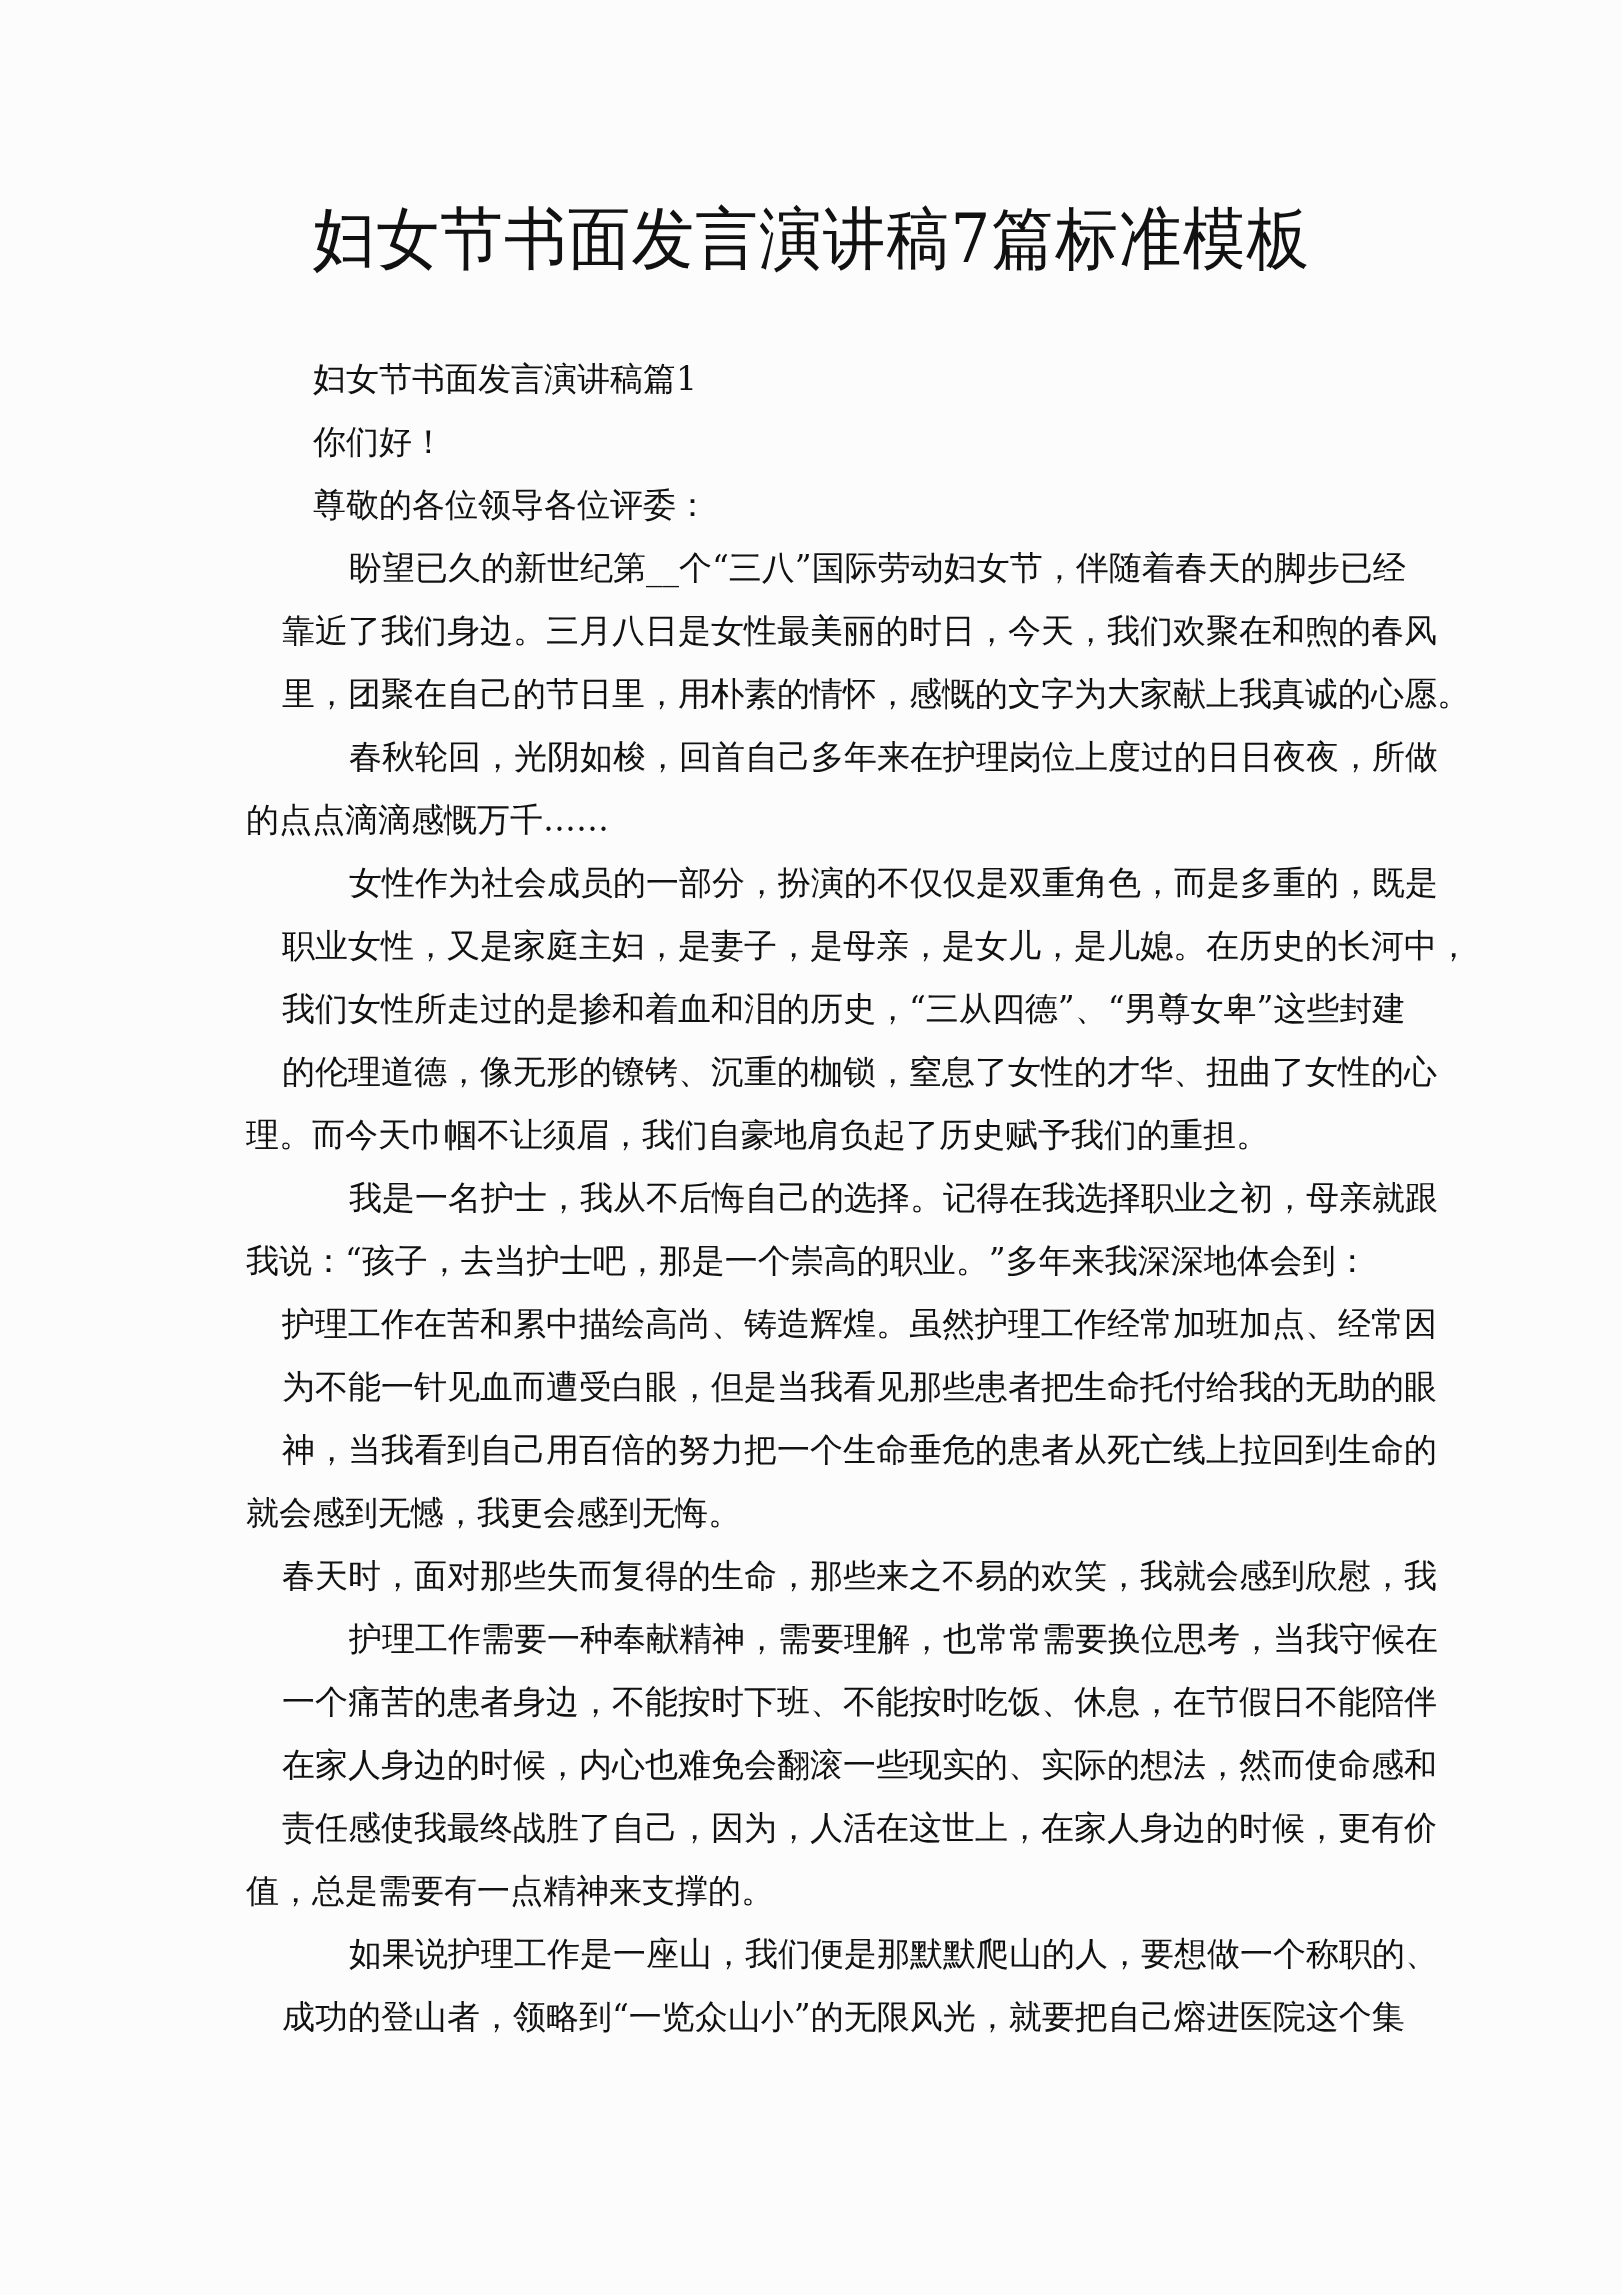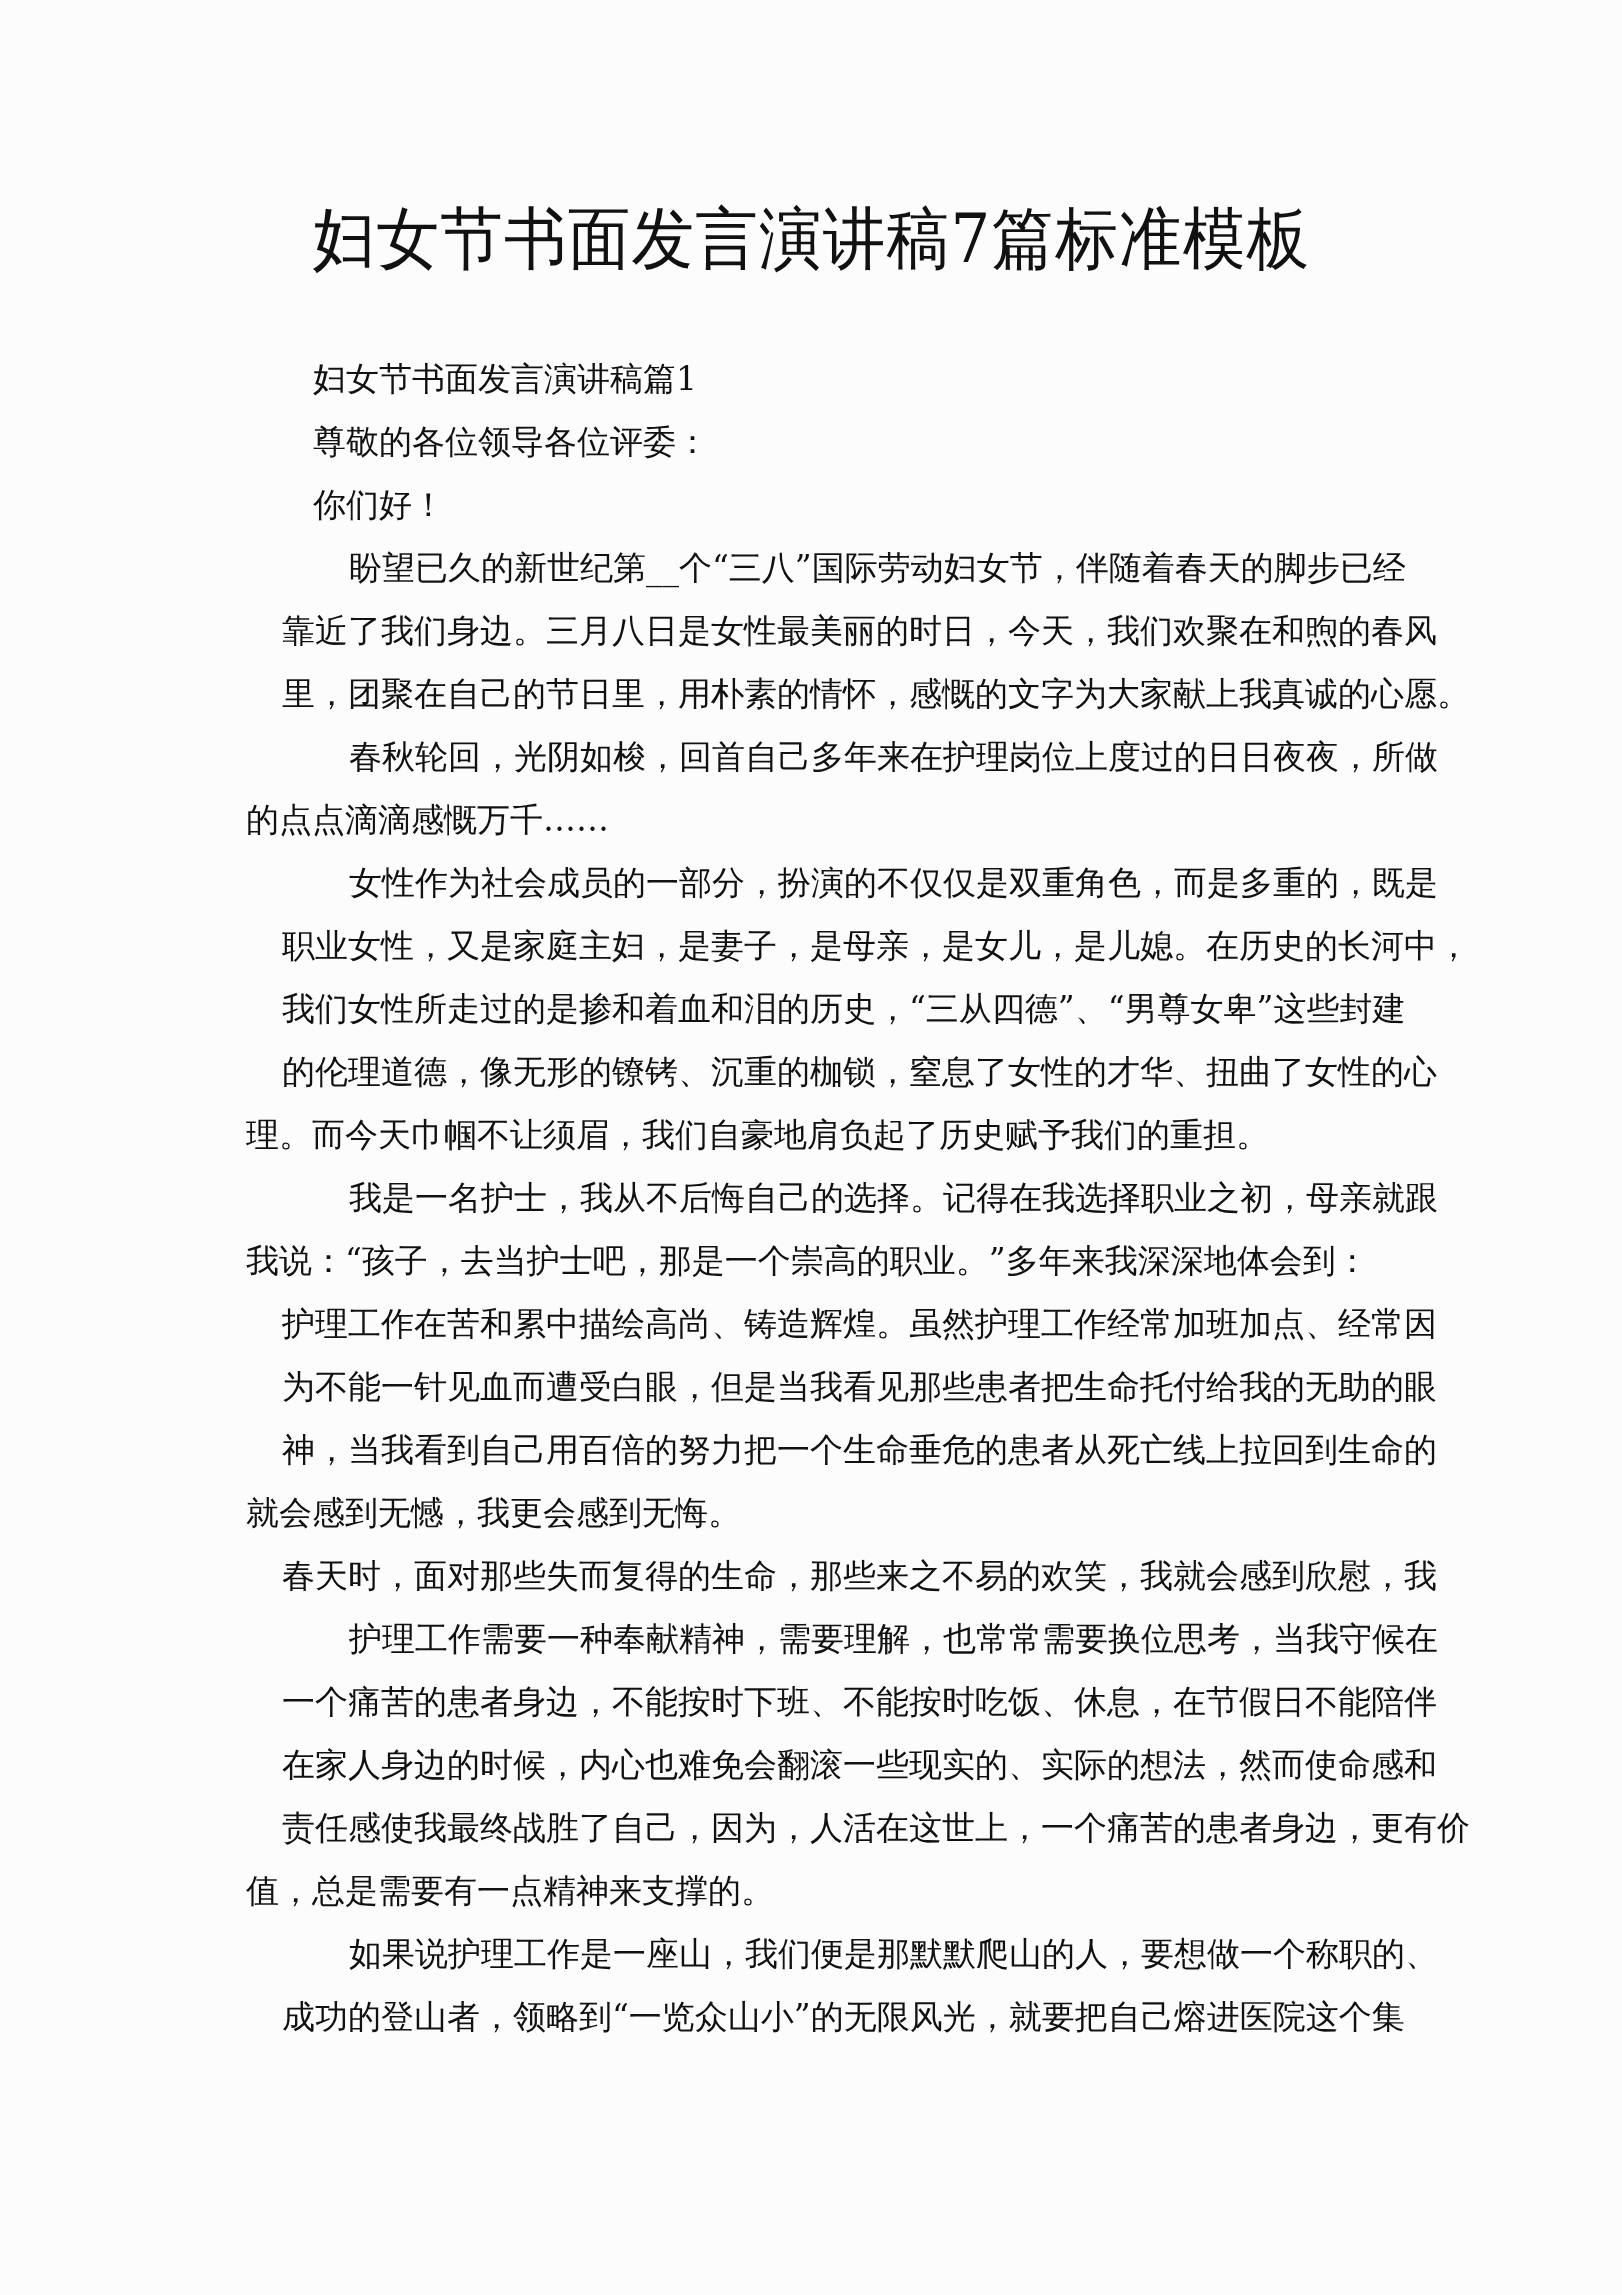--- a/index.html
+++ b/index.html
@@ -61,41 +61,41 @@
     }
   </style>
 </head>
 <body>
 
 <div class="page">
   <h1 class="doc-title">妇女节书面发言演讲稿7篇标准模板</h1>
 
   <div class="body-text">
     <span class="line indent">妇女节书面发言演讲稿篇1</span>
+    <span class="line indent">你们好！</span>
     <span class="line indent">尊敬的各位领导各位评委：</span>
-    <span class="line indent">你们好！</span>
     <span class="line indent justify">盼望已久的新世纪第__个“三八”国际劳动妇女节，伴随着春天的脚步已经</span>
     <span class="line justify">靠近了我们身边。三月八日是女性最美丽的时日，今天，我们欢聚在和煦的春风</span>
     <span class="line justify">里，团聚在自己的节日里，用朴素的情怀，感慨的文字为大家献上我真诚的心愿。</span>
     <span class="line indent justify">春秋轮回，光阴如梭，回首自己多年来在护理岗位上度过的日日夜夜，所做</span>
     <span class="line">的点点滴滴感慨万千……</span>
     <span class="line indent justify">女性作为社会成员的一部分，扮演的不仅仅是双重角色，而是多重的，既是</span>
     <span class="line justify">职业女性，又是家庭主妇，是妻子，是母亲，是女儿，是儿媳。在历史的长河中，</span>
     <span class="line justify">我们女性所走过的是掺和着血和泪的历史，“三从四德”、“男尊女卑”这些封建</span>
     <span class="line justify">的伦理道德，像无形的镣铐、沉重的枷锁，窒息了女性的才华、扭曲了女性的心</span>
     <span class="line">理。而今天巾帼不让须眉，我们自豪地肩负起了历史赋予我们的重担。</span>
     <span class="line indent justify">我是一名护士，我从不后悔自己的选择。记得在我选择职业之初，母亲就跟</span>
     <span class="line">我说：“孩子，去当护士吧，那是一个崇高的职业。”多年来我深深地体会到：</span>
     <span class="line justify">护理工作在苦和累中描绘高尚、铸造辉煌。虽然护理工作经常加班加点、经常因</span>
     <span class="line justify">为不能一针见血而遭受白眼，但是当我看见那些患者把生命托付给我的无助的眼</span>
     <span class="line justify">神，当我看到自己用百倍的努力把一个生命垂危的患者从死亡线上拉回到生命的</span>
     <span class="line">就会感到无憾，我更会感到无悔。</span>
     <span class="line justify">春天时，面对那些失而复得的生命，那些来之不易的欢笑，我就会感到欣慰，我</span>
     <span class="line indent justify">护理工作需要一种奉献精神，需要理解，也常常需要换位思考，当我守候在</span>
     <span class="line justify">一个痛苦的患者身边，不能按时下班、不能按时吃饭、休息，在节假日不能陪伴</span>
     <span class="line justify">在家人身边的时候，内心也难免会翻滚一些现实的、实际的想法，然而使命感和</span>
-    <span class="line justify">责任感使我最终战胜了自己，因为，人活在这世上，一个痛苦的患者身边，更有价</span>
+    <span class="line justify">责任感使我最终战胜了自己，因为，人活在这世上，在家人身边的时候，更有价</span>
     <span class="line">值，总是需要有一点精神来支撑的。</span>
     <span class="line indent justify">如果说护理工作是一座山，我们便是那默默爬山的人，要想做一个称职的、</span>
     <span class="line justify">成功的登山者，领略到“一览众山小”的无限风光，就要把自己熔进医院这个集</span>
   </div>
 </div>
 
 
 </body></html>

